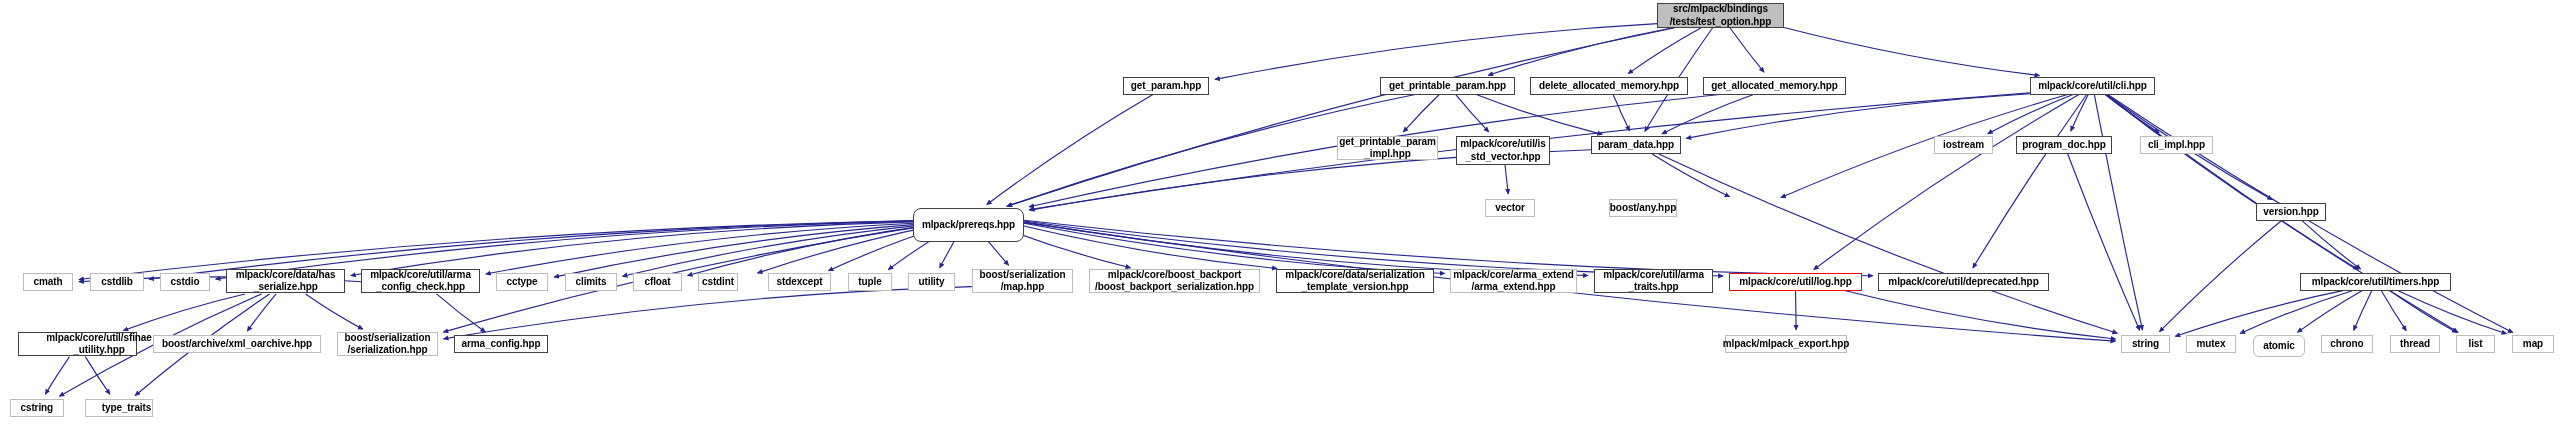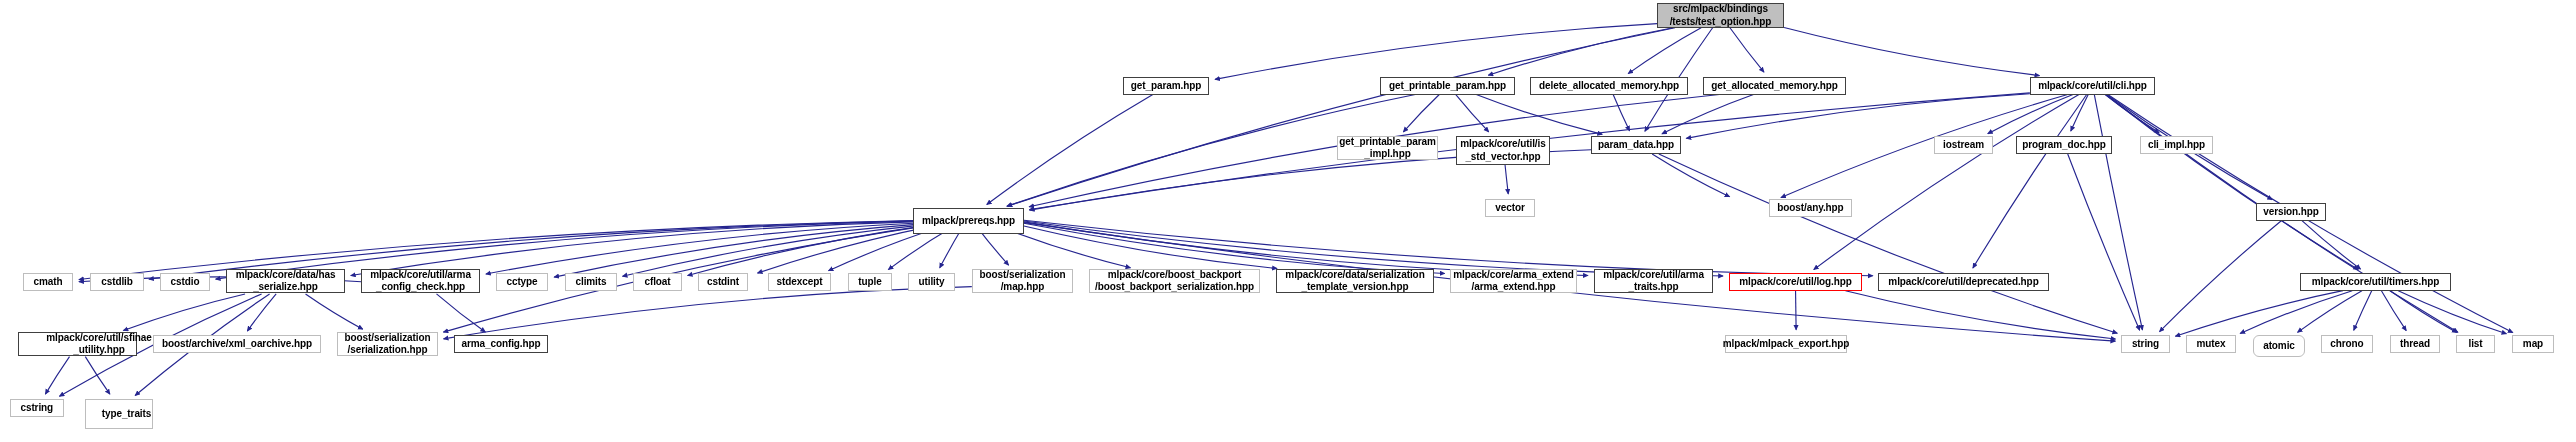--- a/index.html
+++ b/index.html
@@ -128,34 +128,34 @@
     <div class="node strong" style="left: 2030px; top: 77px; width: 125px; height: 18px;">mlpack/core/util/cli.hpp</div>
     <div class="node " style="left: 1337px; top: 136px; width: 101px; height: 24.4px;">get_printable_param
 _impl.hpp</div>
     <div class="node strong" style="left: 1456px; top: 136px; width: 94px; height: 29px;">mlpack/core/util/is
 _std_vector.hpp</div>
     <div class="node strong" style="left: 1591px; top: 136px; width: 90px; height: 18px;">param_data.hpp</div>
     <div class="node " style="left: 1934px; top: 136px; width: 59px; height: 18px;">iostream</div>
     <div class="node strong" style="left: 2016px; top: 136px; width: 96px; height: 18px;">program_doc.hpp</div>
     <div class="node " style="left: 2140px; top: 136px; width: 73px; height: 18px;">cli_impl.hpp</div>
     <div class="node " style="left: 1485px; top: 199px; width: 50px; height: 18px;">vector</div>
-    <div class="node " style="left: 1769px; top: 199px; width: 83px; height: 18px;">boost/any.hpp</div>
+    <div class="node " style="left: 1609px; top: 199px; width: 68px; height: 18px;">boost/any.hpp</div>
     <div class="node strong" style="left: 2256px; top: 203px; width: 70px; height: 18px;">version.hpp</div>
-    <div class="node strong" style="left: 913px; top: 208px; width: 111px; height: 26px;">mlpack/prereqs.hpp</div>
+    <div class="node strong" style="left: 913px; top: 208px; width: 111px; height: 34px; border-radius: 8px;">mlpack/prereqs.hpp</div>
     <div class="node " style="left: 23px; top: 273px; width: 50px; height: 18px;">cmath</div>
     <div class="node " style="left: 90px; top: 273px; width: 54px; height: 18px;">cstdlib</div>
     <div class="node " style="left: 160px; top: 273px; width: 50px; height: 18px;">cstdio</div>
     <div class="node strong" style="left: 226px; top: 269px; width: 119px; height: 24.4px;">mlpack/core/data/has
 _serialize.hpp</div>
     <div class="node strong" style="left: 361px; top: 269px; width: 119px; height: 24.4px;">mlpack/core/util/arma
 _config_check.hpp</div>
     <div class="node " style="left: 496px; top: 273px; width: 52px; height: 18px;">cctype</div>
     <div class="node " style="left: 565px; top: 273px; width: 52px; height: 18px;">climits</div>
     <div class="node " style="left: 633px; top: 273px; width: 49px; height: 18px;">cfloat</div>
-    <div class="node " style="left: 698px; top: 273px; width: 50px; height: 18px;">cstdint</div>
+    <div class="node " style="left: 698px; top: 273px; width: 40px; height: 18px;">cstdint</div>
     <div class="node " style="left: 768px; top: 273px; width: 63px; height: 18px;">stdexcept</div>
     <div class="node " style="left: 848px; top: 273px; width: 44px; height: 18px;">tuple</div>
     <div class="node " style="left: 908px; top: 273px; width: 47px; height: 18px;">utility</div>
     <div class="node " style="left: 972px; top: 269px; width: 101px; height: 24.4px;">boost/serialization
 /map.hpp</div>
     <div class="node " style="left: 1089px; top: 269px; width: 171px; height: 24.4px;">mlpack/core/boost_backport
 /boost_backport_serialization.hpp</div>
     <div class="node strong" style="left: 1276px; top: 269px; width: 158px; height: 24.4px;">mlpack/core/data/serialization
 _template_version.hpp</div>
     <div class="node " style="left: 1450px; top: 269px; width: 127px; height: 24.4px;">mlpack/core/arma_extend
@@ -173,15 +173,15 @@
     <div class="node strong" style="left: 454px; top: 335px; width: 94px; height: 18px;">arma_config.hpp</div>
     <div class="node " style="left: 1725px; top: 335px; width: 122px; height: 18px;">mlpack/mlpack_export.hpp</div>
     <div class="node " style="left: 2121px; top: 335px; width: 49px; height: 18px;">string</div>
     <div class="node " style="left: 2186px; top: 335px; width: 50px; height: 18px;">mutex</div>
     <div class="node " style="left: 2253px; top: 335px; width: 52px; height: 22px; border-radius: 6px;">atomic</div>
     <div class="node " style="left: 2321px; top: 335px; width: 52px; height: 18px;">chrono</div>
     <div class="node " style="left: 2390px; top: 335px; width: 50px; height: 18px;">thread</div>
     <div class="node " style="left: 2456px; top: 335px; width: 39px; height: 18px;">list</div>
     <div class="node " style="left: 2512px; top: 335px; width: 42px; height: 18px;">map</div>
     <div class="node " style="left: 9.8px; top: 399px; width: 54px; height: 18px;">cstring</div>
-    <div class="node " style="left: 85px; top: 399px; width: 68px; height: 30px; padding-left: 15px;">type_traits</div>
+    <div class="node " style="left: 85px; top: 399px; width: 68px; height: 18px; padding-left: 15px;">type_traits</div>
   </div>
 
 
 </body></html>

